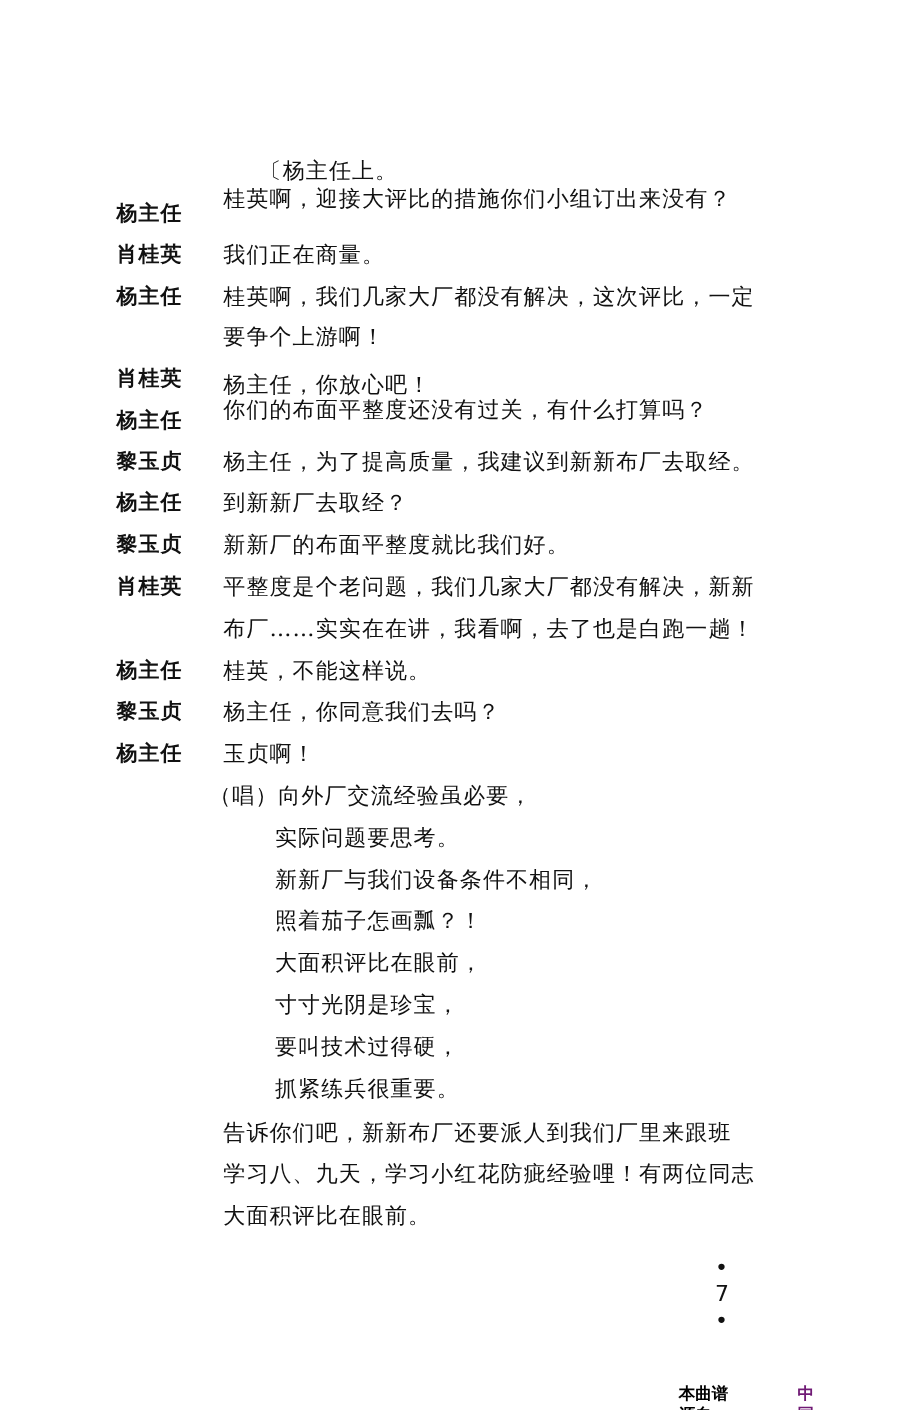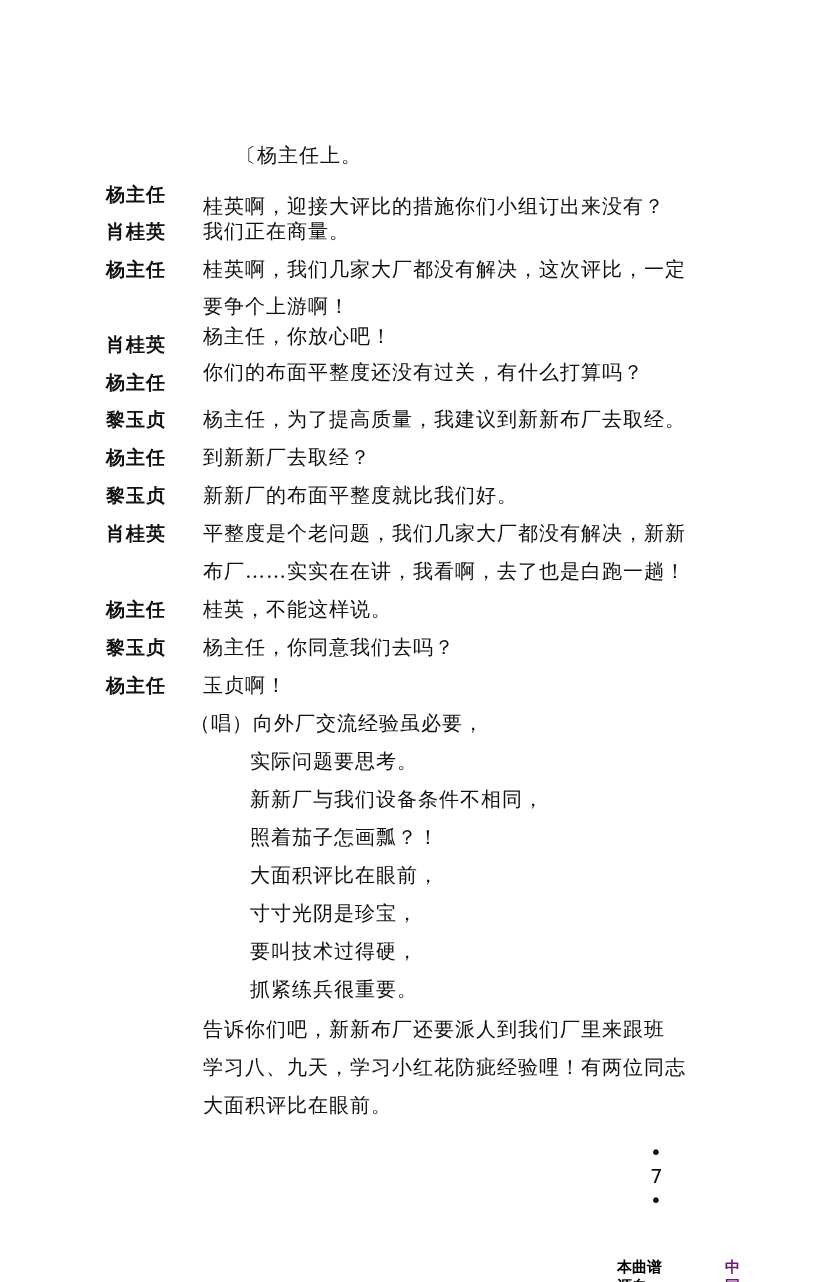--- a/index.html
+++ b/index.html
@@ -18,31 +18,31 @@
   .footer-src { left: 617px; color: #000; }
   .footer-site { left: 725px; color: #701a75; }
 </style>
 </head>
 <body>
 
 <div class="page">
   <div class="line text stage" style="top:143px">〔杨主任上。</div>
 
   <div class="line speaker" style="top:182px">杨主任</div>
-  <div class="line text" style="top:194px">桂英啊，迎接大评比的措施你们小组订出来没有？</div>
+  <div class="line text" style="top:168px">桂英啊，迎接大评比的措施你们小组订出来没有？</div>
 
   <div class="line speaker" style="top:219px">肖桂英</div>
   <div class="line text" style="top:219px">我们正在商量。</div>
 
   <div class="line speaker" style="top:257px">杨主任</div>
   <div class="line text" style="top:257px">桂英啊，我们几家大厂都没有解决，这次评比，一定</div>
   <div class="line text" style="top:294px">要争个上游啊！</div>
 
   <div class="line speaker" style="top:332px">肖桂英</div>
-  <div class="line text" style="top:324px">杨主任，你放心吧！</div>
+  <div class="line text" style="top:337px">杨主任，你放心吧！</div>
 
   <div class="line speaker" style="top:370px">杨主任</div>
   <div class="line text" style="top:360px">你们的布面平整度还没有过关，有什么打算吗？</div>
 
   <div class="line speaker" style="top:407px">黎玉贞</div>
   <div class="line text" style="top:407px">杨主任，为了提高质量，我建议到新新布厂去取经。</div>
 
   <div class="line speaker" style="top:445px">杨主任</div>
   <div class="line text" style="top:445px">到新新厂去取经？</div>
 

